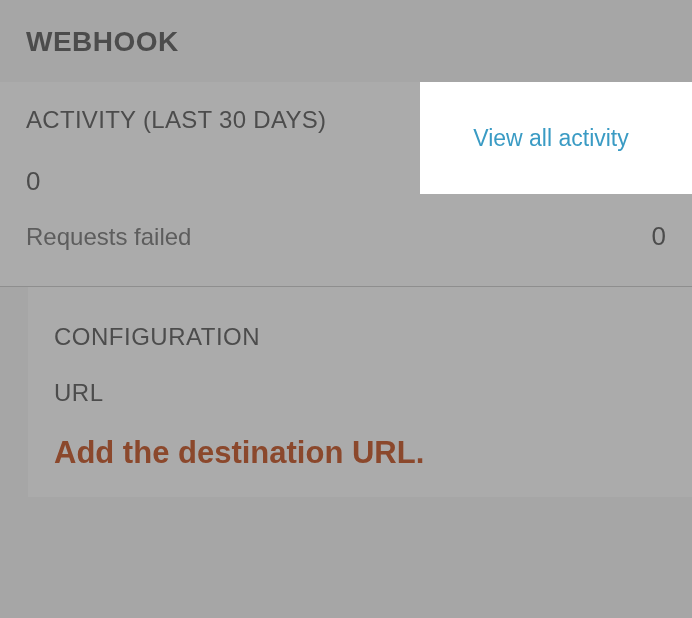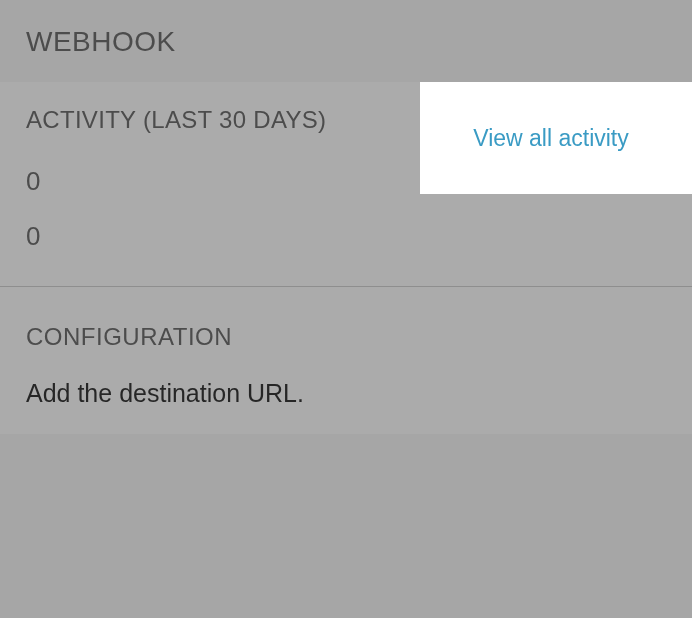--- a/index.html
+++ b/index.html
@@ -24,21 +24,21 @@
       background: rgba(80, 80, 80, 0.48);
       pointer-events: none;
       z-index: 5;
     }
     .header {
       padding: 26px 26px 24px 26px;
       background: #f5f5f5;
     }
     .header-title {
       font-size: 28px;
-      font-weight: 400;
+      font-weight: 700;
       letter-spacing: 0.5px;
       color: #4a4a4a;
     }
     .activity-section {
       background: #ffffff;
       padding: 24px 26px 22px 26px;
       position: relative;
     }
     .activity-header {
       display: flex;
@@ -94,20 +94,21 @@
     }
     .divider {
       height: 1px;
       background: #c8c8c8;
       width: 100%;
       margin: 0;
     }
     .config-section {
       background: #ffffff;
       padding: 36px 26px 26px 26px;
+      margin-left: 28px;
     }
     .config-title {
       font-size: 24px;
       font-weight: 400;
       letter-spacing: 0.5px;
       color: #4a4a4a;
       margin-bottom: 28px;
     }
     .config-desc {
       font-size: 25px;
@@ -116,47 +117,49 @@
       margin-bottom: 62px;
     }
     .url-title {
       font-size: 24px;
       font-weight: 400;
       letter-spacing: 0.5px;
       color: #4a4a4a;
       margin-bottom: 28px;
     }
     .url-desc {
-      font-size: 25px;
-      color: #000000;
-      font-weight: 400;
+      font-size: 31px;
+      color: #c2410c;
+      font-weight: 700;
     }
   </style>
 </head>
 <body>
 
 <div class="header">
   <div class="header-title">WEBHOOK</div>
 </div>
 
 <div class="activity-section">
   <div class="activity-header">
     <div class="activity-title">ACTIVITY (LAST 30 DAYS)</div>
   </div>
   <div class="view-all-wrapper">
     <a href="#" class="view-all-link">View all activity</a>
   </div>
   <div class="stats-row">
     <span class="stats-value">0</span>
   </div>
   <div class="stats-row">
+    <span class="stats-label">Requests failed</span>
     <span class="stats-value">0</span>
   </div>
 </div>
 
 <div class="divider"></div>
 
 <div class="config-section">
   <div class="config-title">CONFIGURATION</div>
+  <div class="url-title">URL</div>
   <div class="url-desc">Add the destination URL.</div>
 </div>
 
 <div class="overlay"></div>
 
 </body></html>

